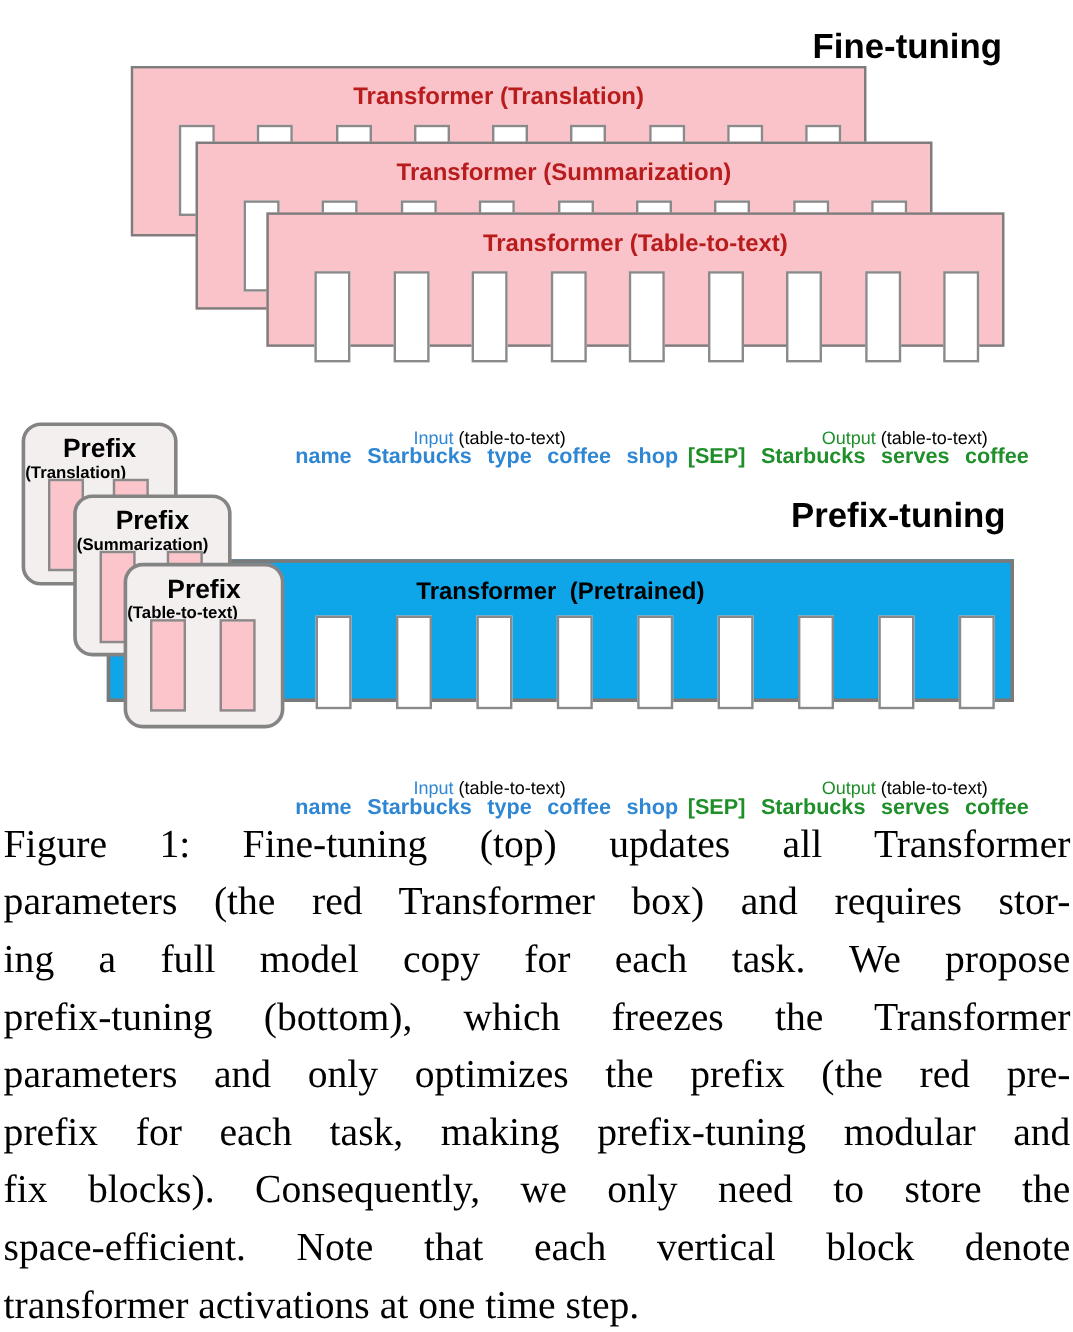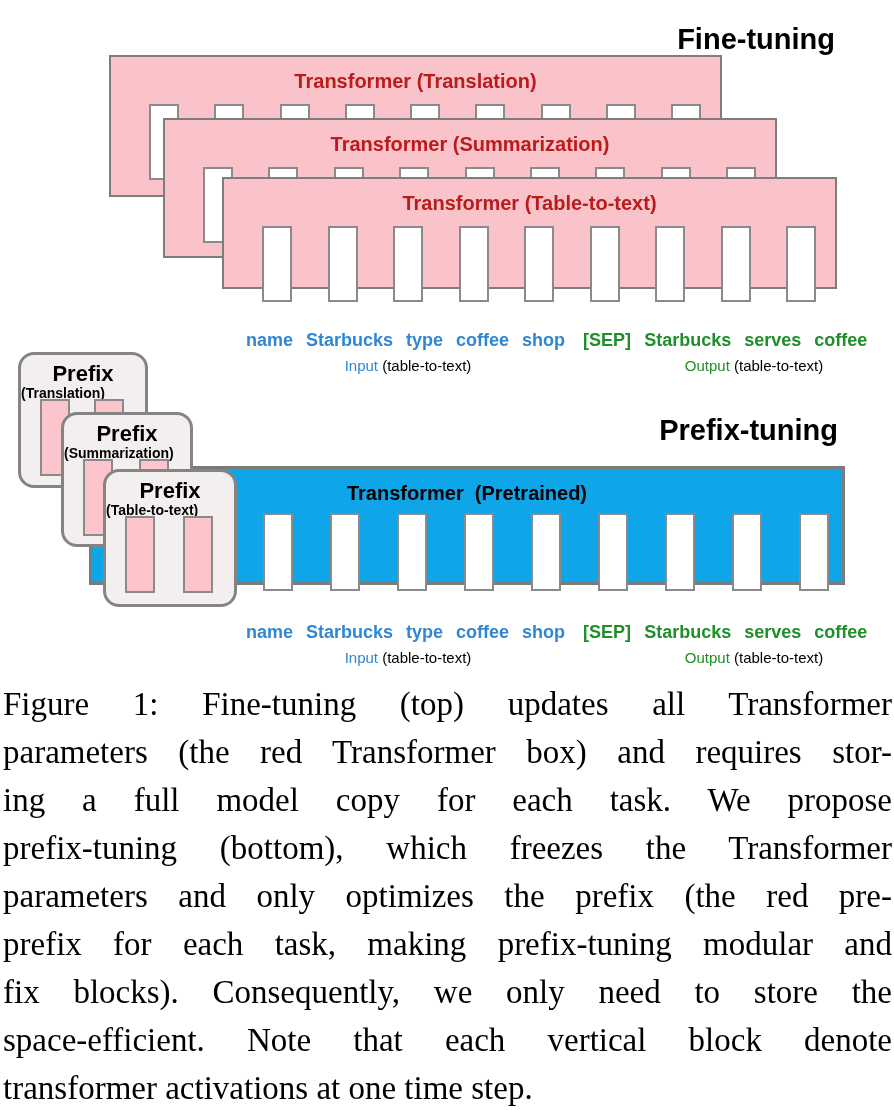--- a/index.html
+++ b/index.html
@@ -18,22 +18,22 @@
   .tbox3{left:222px;top:177px;width:615px;height:112px;z-index:3;}
   .tbox-label{position:absolute;left:0;right:0;top:13px;text-align:center;
               font-weight:bold;font-size:20px;color:#b91c1c;}
 
   .blocks-row{position:absolute;left:38px;right:19px;top:47px;display:flex;
               justify-content:space-between;}
   .wb{display:block;width:30px;height:76px;background:#fff;border:2px solid #8a8a8a;
       box-sizing:border-box;}
 
   
-  .token-row{position:absolute;left:246px;display:flex;gap:18px;font-weight:bold;
-             font-size:18px;white-space:nowrap;}
+  .token-row{position:absolute;left:246px;display:flex;gap:8px;font-weight:bold;
+             font-size:18px;white-space:nowrap;margin-top:40px;}
   .tok-group{display:flex;gap:13px;}
   .blue{color:#2F87D4;}
   .green{color:#1E8F29;}
   .io-label{position:absolute;transform:translateX(-50%);font-weight:normal;font-size:15px;
             white-space:nowrap;color:#000;}
 
   
   .gray-box{position:absolute;left:89px;top:466px;width:756px;height:119px;z-index:1;
             background:#0ea5e9;border:3px solid #7a7a7a;box-sizing:border-box;}
   .gray-label{position:absolute;left:0;right:0;top:13px;text-align:center;font-weight:bold;

